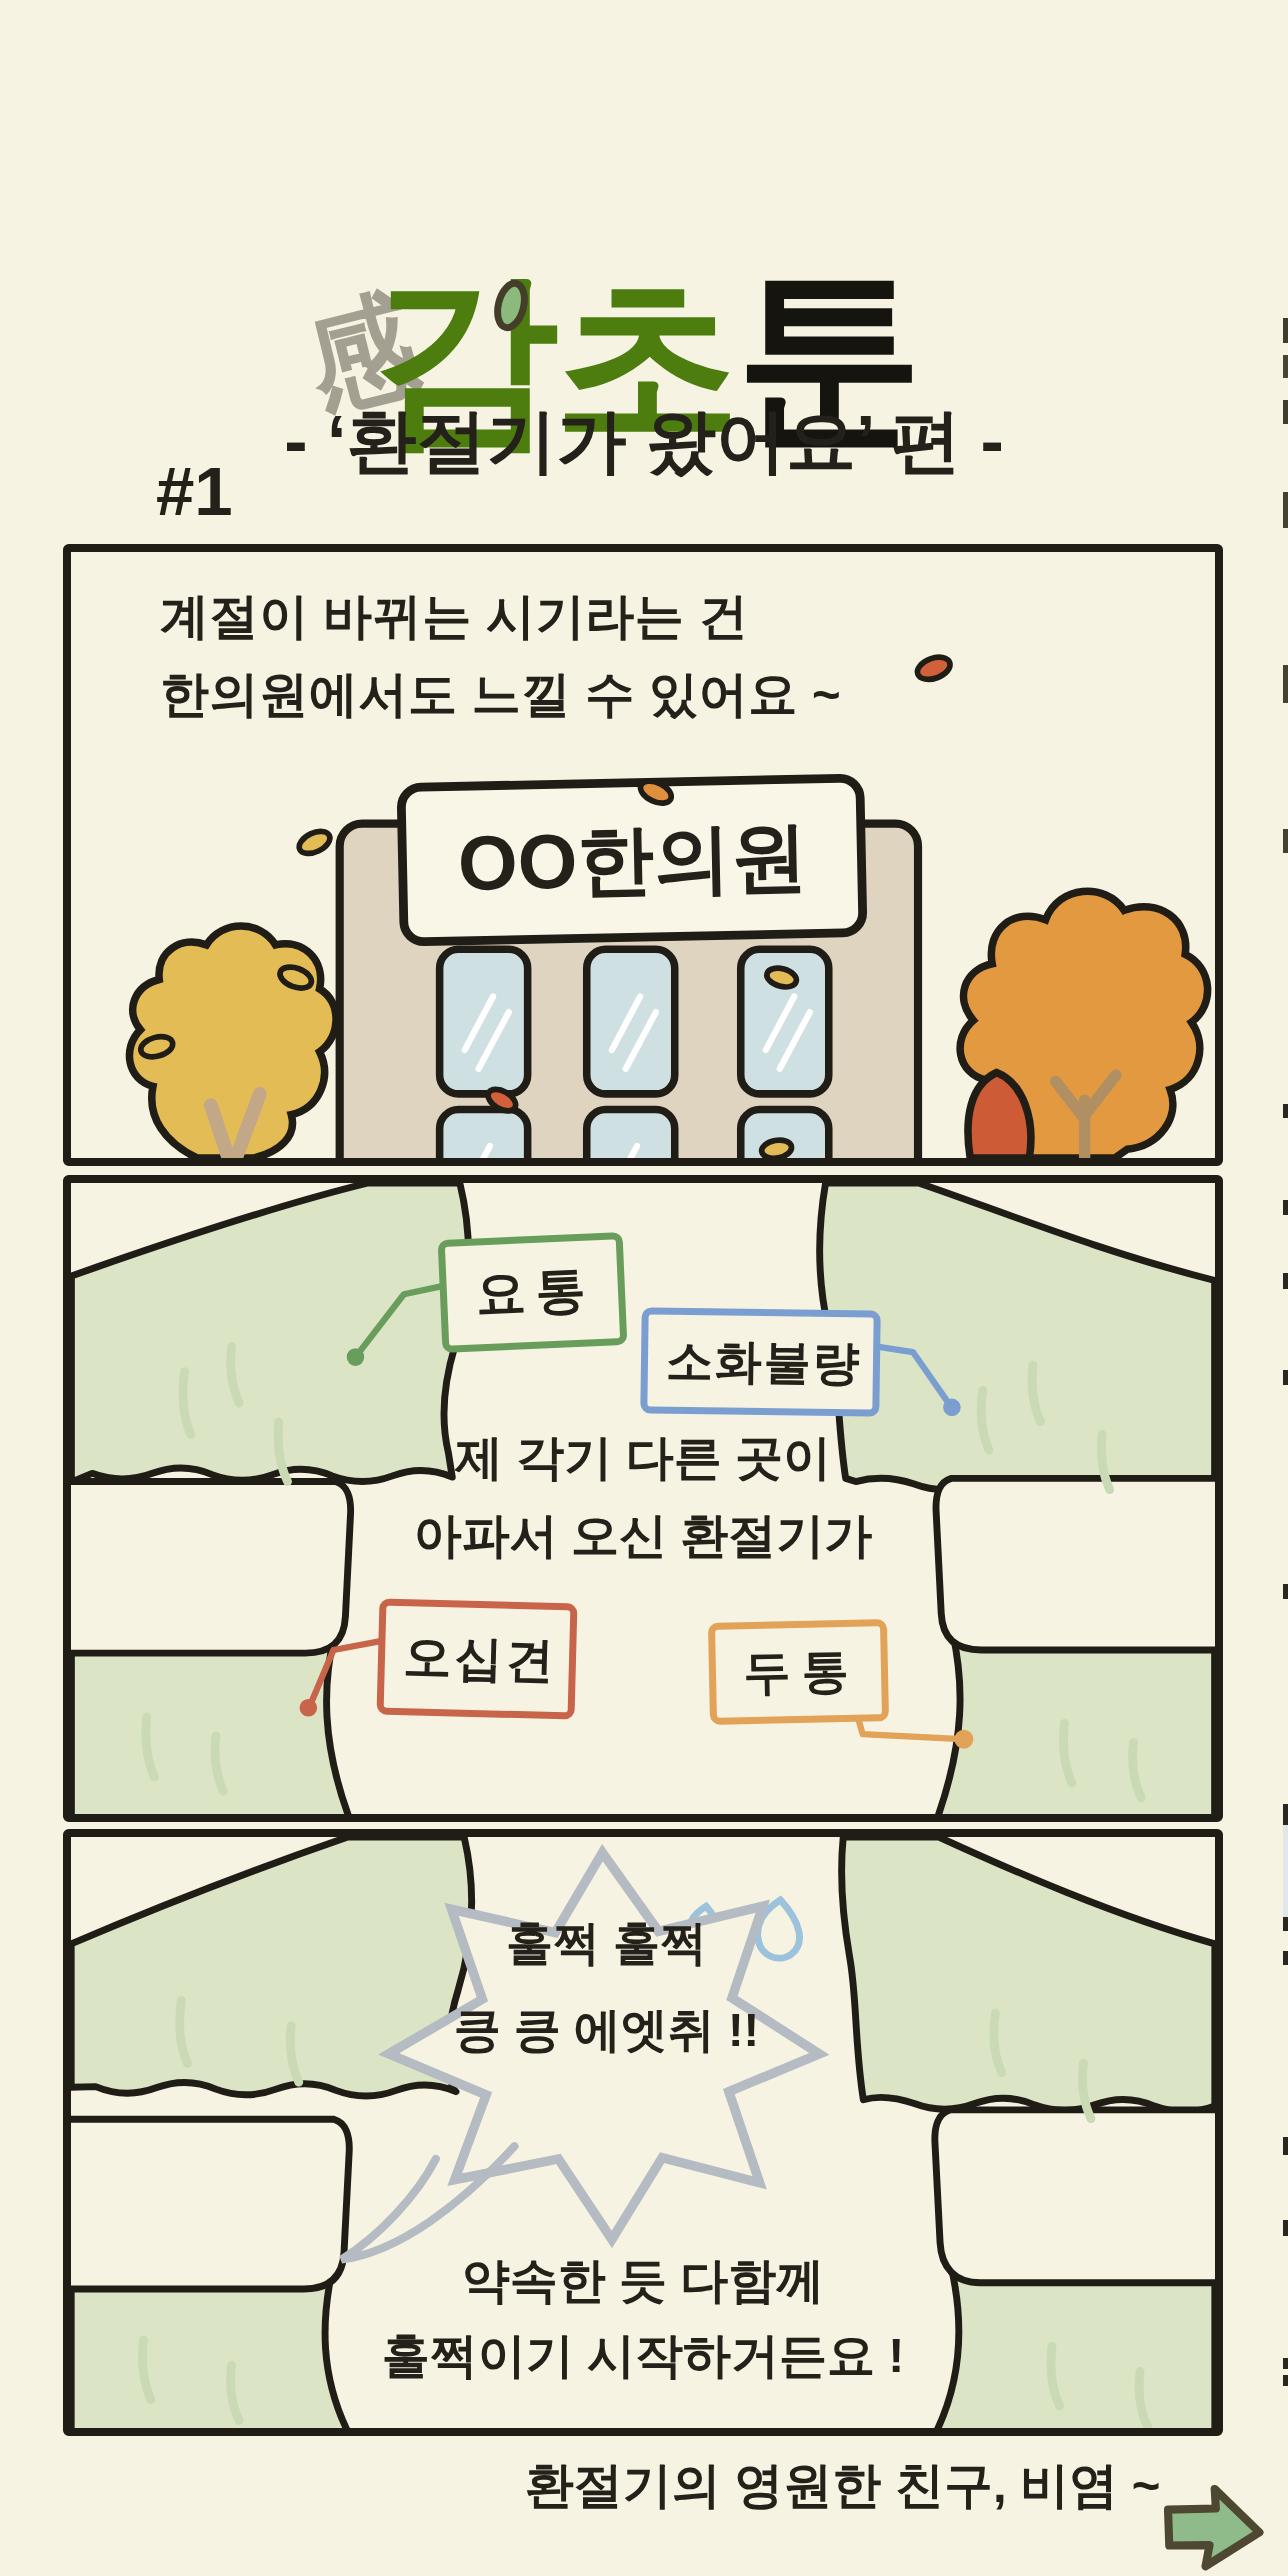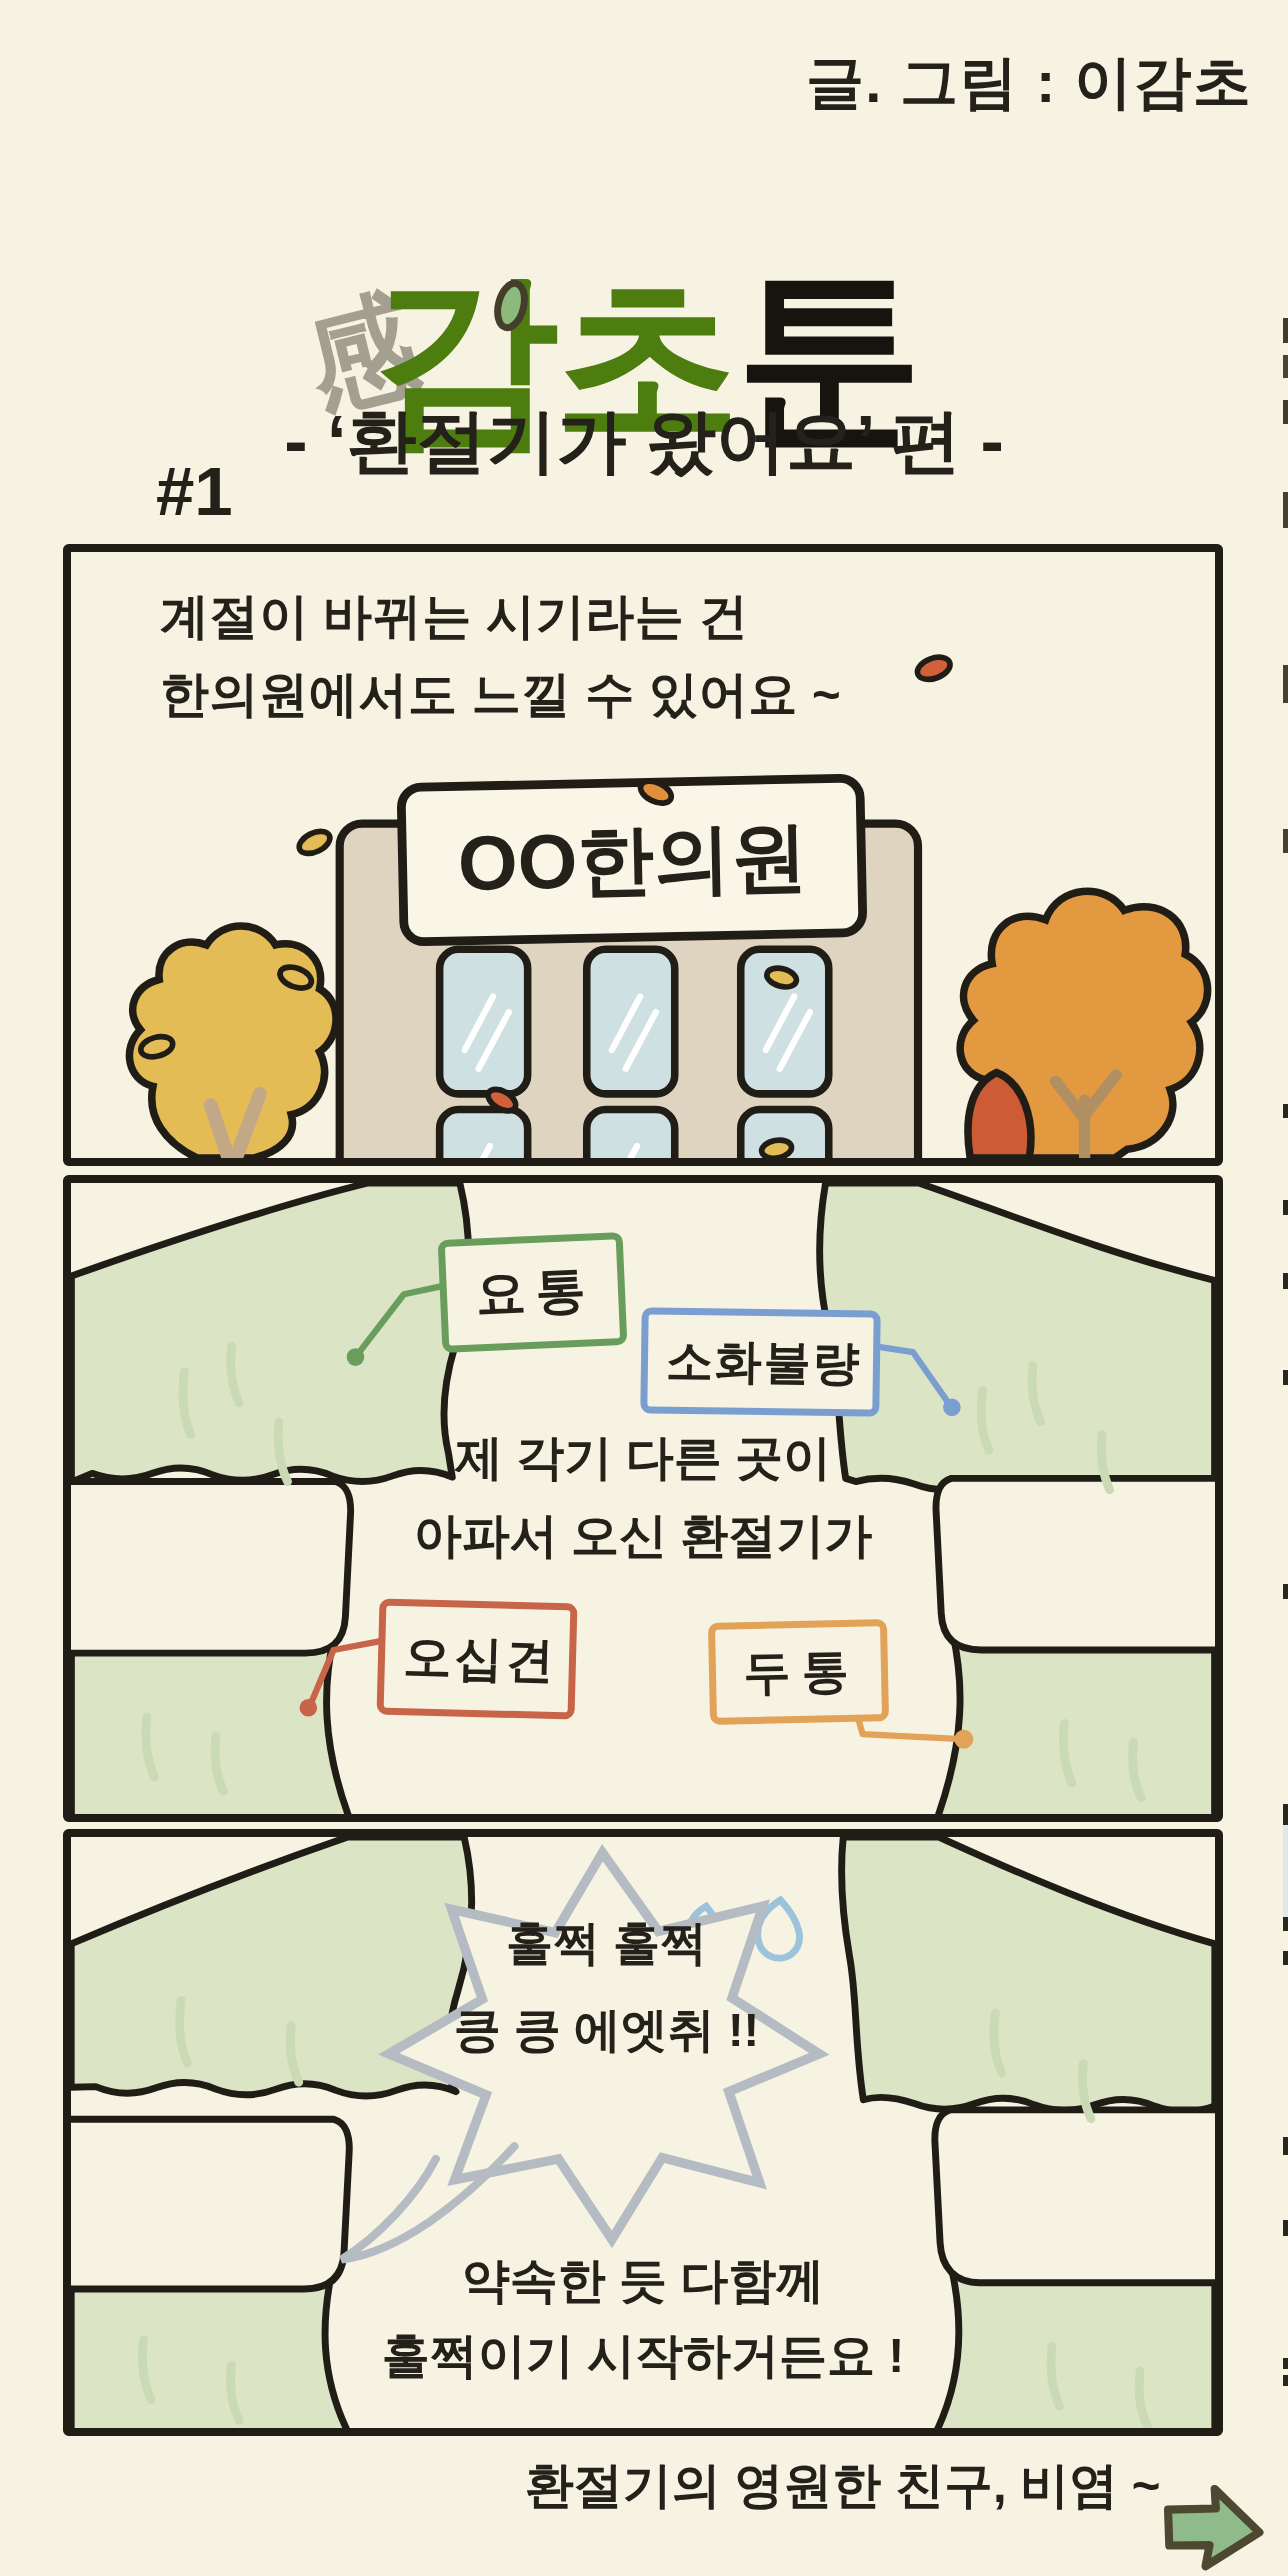--- a/index.html
+++ b/index.html
@@ -66,21 +66,20 @@
   }
   .next-arrow{ left:1158px; top:2479px; transform:rotate(4deg); }
   
   .edge-mark{ position:absolute; right:0; width:5px; }
 </style>
 </head>
 <body>
 
 <div class="page">
 
-  <div class="abs credit">글. 그림 : 이감초</div>
 
   <div class="abs title-row">
     <div class="abs title-stamp">感</div>
     <div class="abs title-main-wrap"><span class="title-main">감초</span><span class="title-suffix">툰</span></div>
     <svg class="abs title-leaf" width="44" height="63" viewBox="0 0 70 100">
       <ellipse cx="35" cy="50" rx="20" ry="36" fill="#8cba7d" stroke="#433d2a" stroke-width="11" transform="rotate(14 35 50)"></ellipse>
     </svg>
   </div>
 
   <div class="abs subtitle">- ‘환절기가 왔어요’ 편 -</div>

